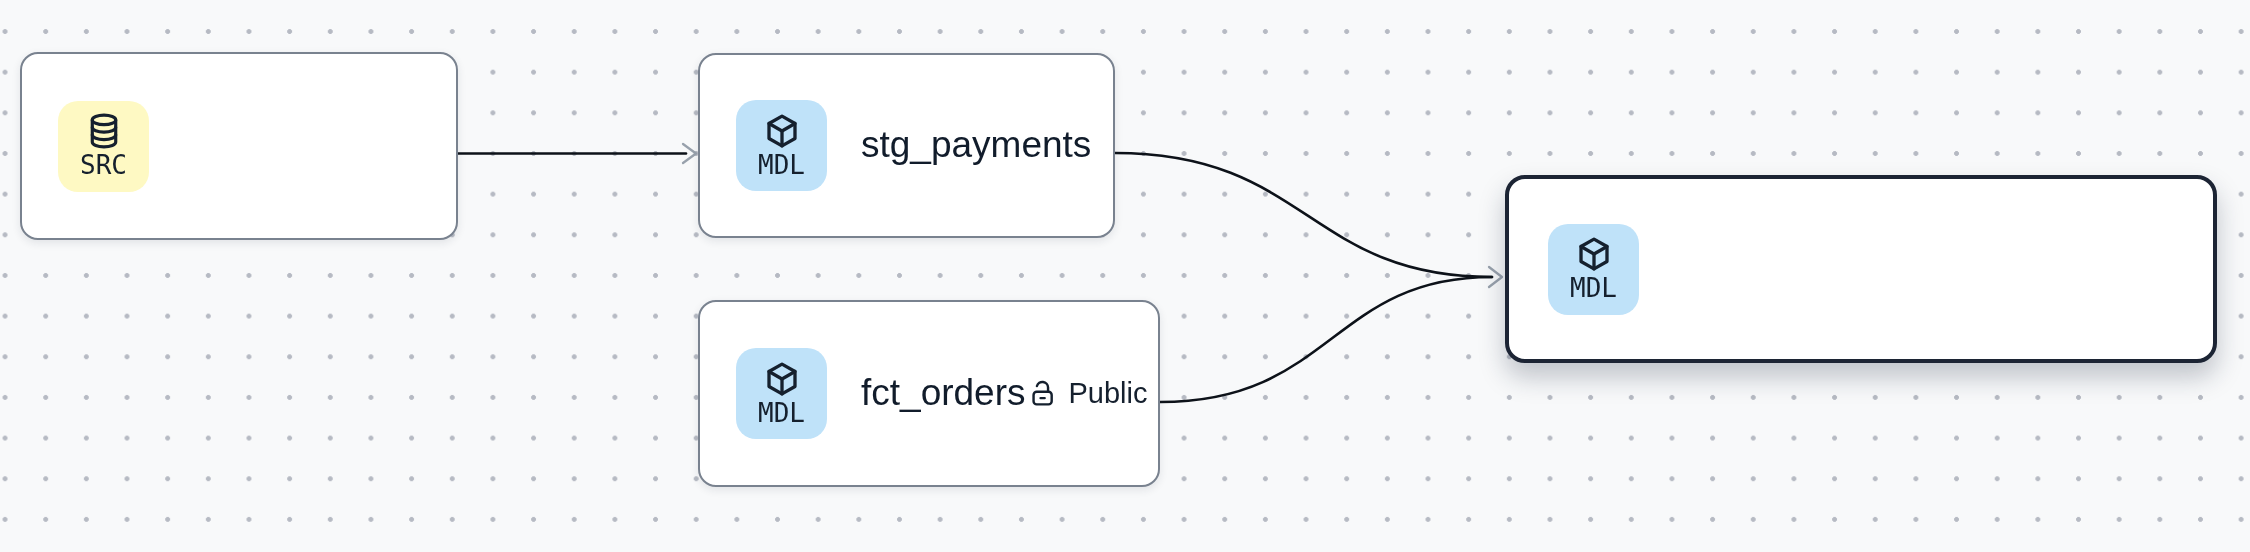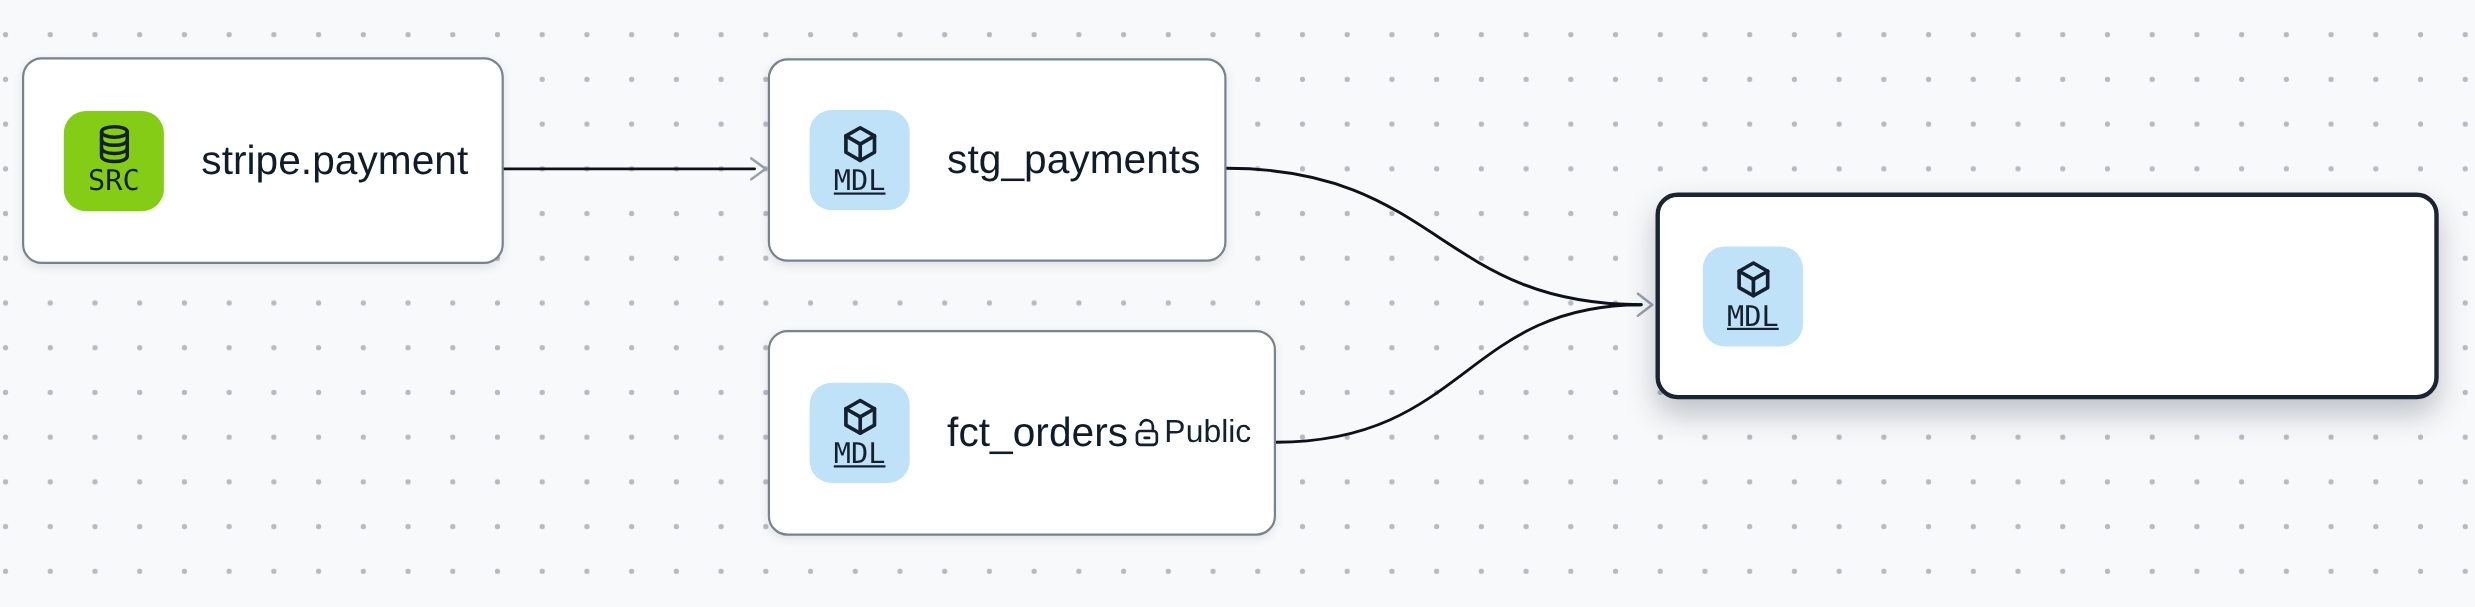--- a/index.html
+++ b/index.html
@@ -71,22 +71,22 @@
     flex-shrink: 0;
     width: 91px;
     height: 91px;
     border-radius: 20px;
     display: flex;
     flex-direction: column;
     align-items: center;
     justify-content: center;
     color: #15202e;
   }
-  .badge-src { background: #84cc16; }
-  .badge-mdl { background: #bfe2f9; text-decoration: underline; }
+  .badge-src { background: #fef9c3; }
+  .badge-mdl { background: #bfe2f9; }
   .badge svg {
     width: 38px;
     height: 38px;
     display: block;
   }
   .badge-label {
     font-family: "DejaVu Sans Mono", monospace;
     font-size: 26px;
     font-weight: 500;
     line-height: 1.05;
@@ -103,21 +103,21 @@
   }
 
   .node-text {
     display: flex;
     flex-direction: row;
     gap: 2px;
   }
   .visibility-row {
     display: flex;
     align-items: center;
-    gap: 2px;
+    gap: 12px;
     font-size: 29px;
     color: #15202e;
     line-height: 1.2;
   }
   .visibility-row svg {
     width: 29px;
     height: 29px;
     display: block;
   }
 </style>
@@ -138,21 +138,20 @@
   <div class="node node-stripe-payment">
     <div class="badge badge-src">
       <svg viewBox="0 0 24 24" fill="none" stroke="currentColor" stroke-width="2" stroke-linecap="round" stroke-linejoin="round">
         <ellipse cx="12" cy="5" rx="7.4" ry="3"></ellipse>
         <path d="M4.6 5v14c0 1.7 3.3 3 7.4 3s7.4-1.3 7.4-3V5"></path>
         <path d="M4.6 9.7c0 1.7 3.3 3 7.4 3s7.4-1.3 7.4-3"></path>
         <path d="M4.6 14.4c0 1.7 3.3 3 7.4 3s7.4-1.3 7.4-3"></path>
       </svg>
       <span class="badge-label">SRC</span>
     </div>
-    <span class="node-label">stripe.payment</span>
   </div>
 
   <div class="node node-stg-payments">
     <div class="badge badge-mdl">
       <svg viewBox="0 0 24 24" fill="none" stroke="currentColor" stroke-width="2.1" stroke-linecap="round" stroke-linejoin="round">
         <path d="M12 2.6 L20.2 7.3 V16.7 L12 21.4 L3.8 16.7 V7.3 Z"></path>
         <path d="M3.8 7.3 L12 12 L20.2 7.3"></path>
         <path d="M12 12 V21.4"></path>
       </svg>
       <span class="badge-label">MDL</span>

